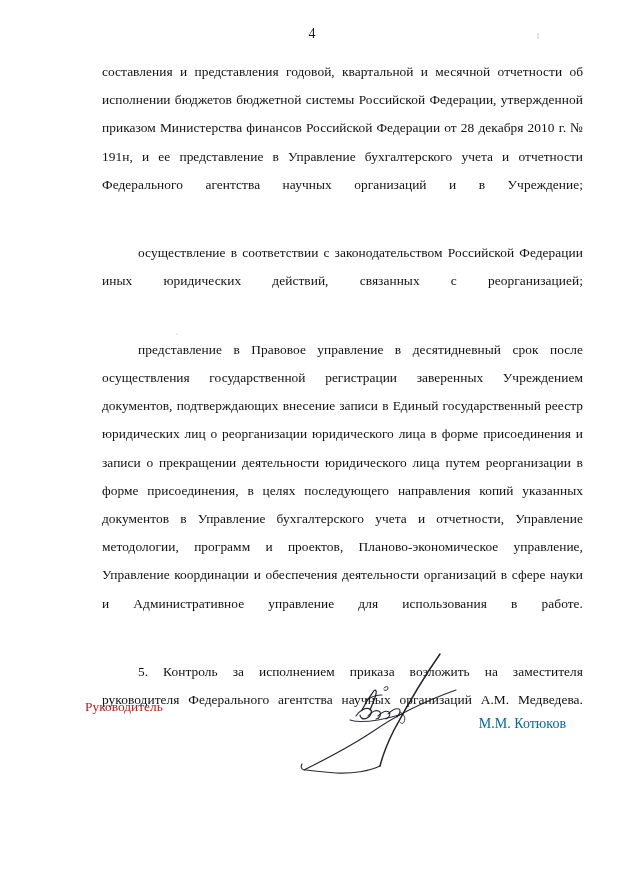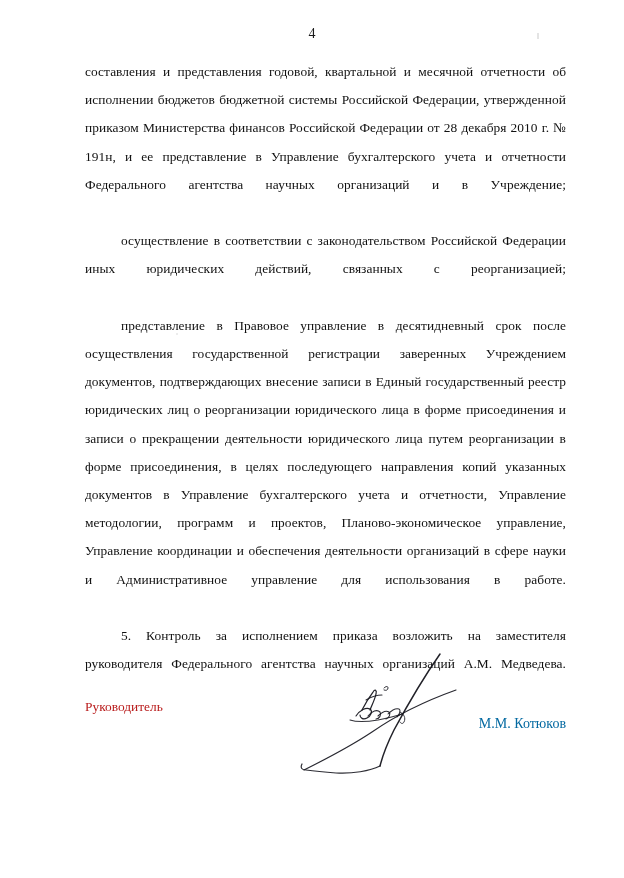--- a/index.html
+++ b/index.html
@@ -32,37 +32,38 @@
     text-align: center;
     font-size: 14px;
     font-family: "Liberation Serif", "DejaVu Serif", serif;
     color: #1a1a1a;
     letter-spacing: 0.2px;
   }
 
   
   .doc-body {
     position: absolute;
-    left: 85px;
+    left: 102px;
     top: 58px;
     width: 481px;
   }
 
   .para {
     margin: 0 0 0 0;
     text-align: justify;
     text-justify: inter-word;
     font-size: 13.4px;
     line-height: 28.2px;
     color: #111111;
     letter-spacing: 0.05px;
     word-spacing: 0.2px;
   }
   .para.indent {
     text-indent: 36px;
+    margin-top: 12px;
   }
   
   .para::after {
     content: "";
     display: inline-block;
     width: 100%;
   }
 
   
   .sig-block {

